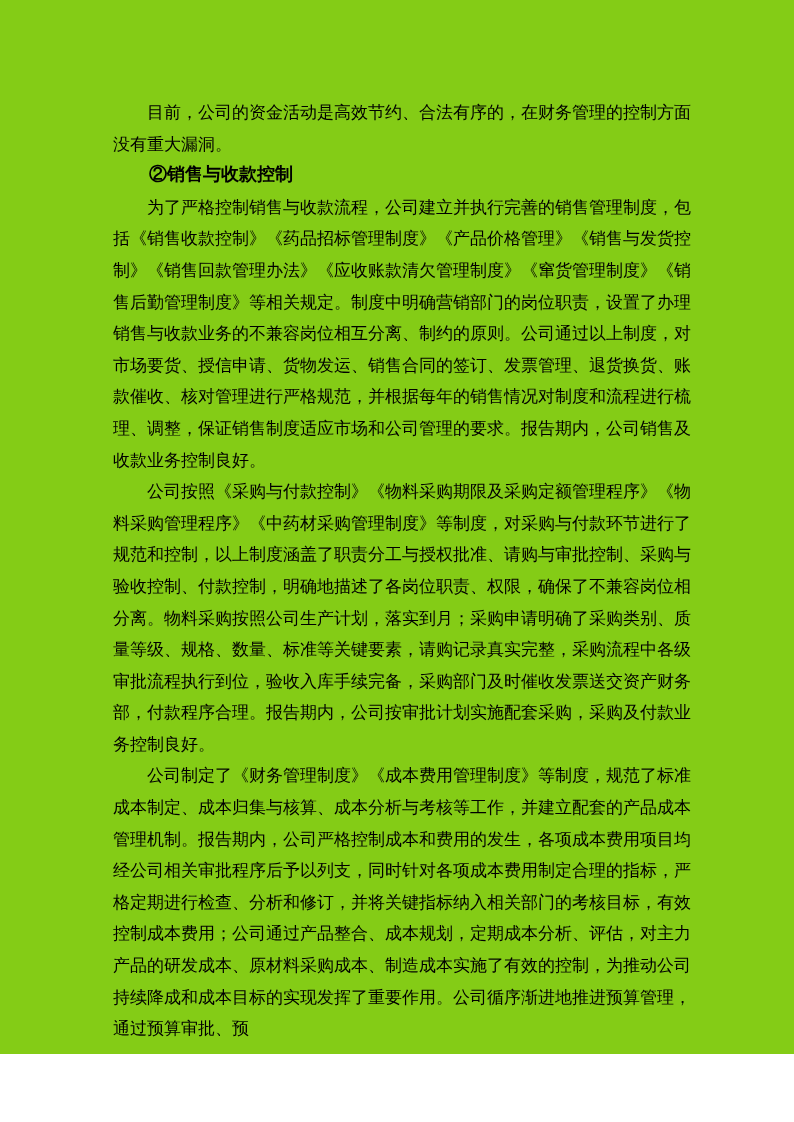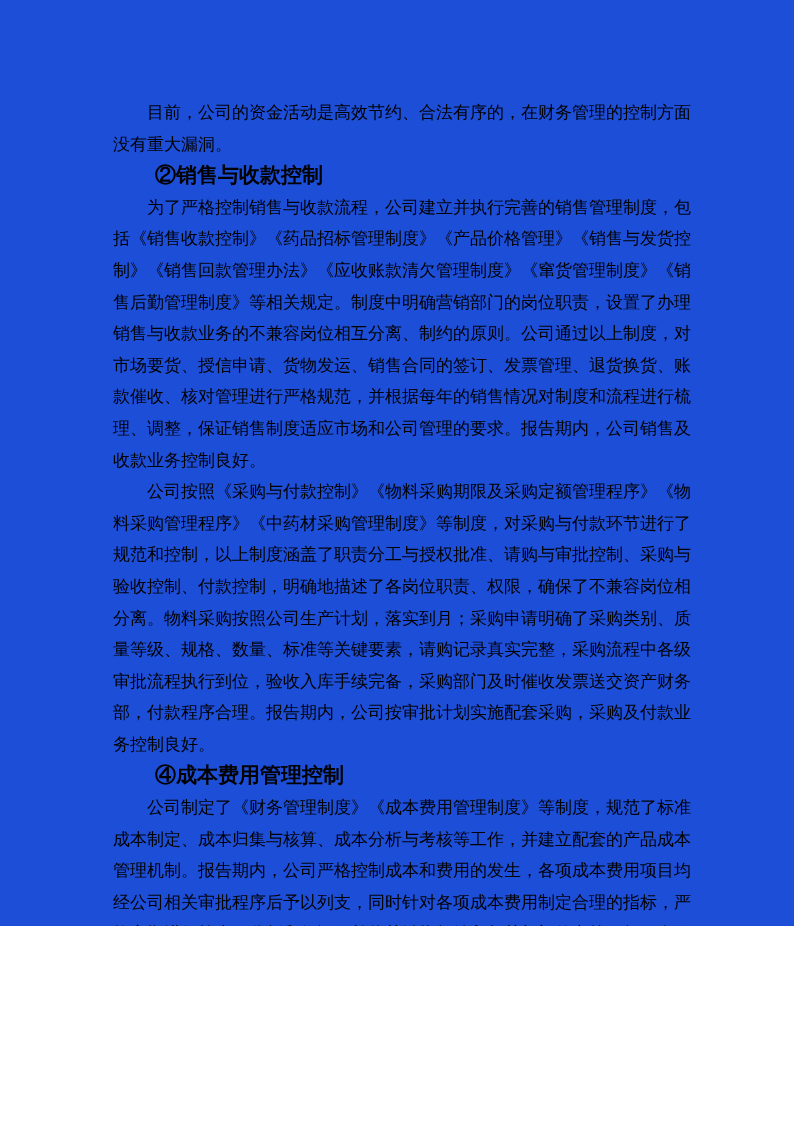--- a/index.html
+++ b/index.html
@@ -6,22 +6,22 @@
   html, body { margin: 0; padding: 0; }
   body {
     width: 794px;
     height: 1122px;
     background: #ffffff;
     font-family: "Liberation Serif", "DejaVu Serif", serif;
   }
   .page {
     position: relative;
     width: 794px;
-    height: 926px;
-    background: #1d4ed8;
+    height: 1054px;
+    background: #84cc16;
     overflow: hidden;
   }
   .content {
     position: absolute;
     left: 113px;
     top: 97px;
     width: 578px;
     color: #000000;
     font-size: 17px;
     line-height: 31.6px;
@@ -31,29 +31,28 @@
   }
   .para {
     margin: 0;
     text-indent: 2em;
   }
   .heading {
     margin: 0;
     text-indent: 2em;
     font-weight: bold;
     text-align: left;
-    font-family: Liberation Serif, serif;
-    font-size: 21px;
+    font-family: Liberation Mono, monospace;
+    font-size: 18px;
   }
 </style>
 </head>
 <body>
 
 <div class="page">
   <div class="content">
     <p class="para">目前，公司的资金活动是高效节约、合法有序的，在财务管理的控制方面没有重大漏洞。</p>
     <p class="heading">②销售与收款控制</p>
     <p class="para">为了严格控制销售与收款流程，公司建立并执行完善的销售管理制度，包括《销售收款控制》《药品招标管理制度》《产品价格管理》《销售与发货控制》《销售回款管理办法》《应收账款清欠管理制度》《窜货管理制度》《销售后勤管理制度》等相关规定。制度中明确营销部门的岗位职责，设置了办理销售与收款业务的不兼容岗位相互分离、制约的原则。公司通过以上制度，对市场要货、授信申请、货物发运、销售合同的签订、发票管理、退货换货、账款催收、核对管理进行严格规范，并根据每年的销售情况对制度和流程进行梳理、调整，保证销售制度适应市场和公司管理的要求。报告期内，公司销售及收款业务控制良好。</p>
     <p class="para">公司按照《采购与付款控制》《物料采购期限及采购定额管理程序》《物料采购管理程序》《中药材采购管理制度》等制度，对采购与付款环节进行了规范和控制，以上制度涵盖了职责分工与授权批准、请购与审批控制、采购与验收控制、付款控制，明确地描述了各岗位职责、权限，确保了不兼容岗位相分离。物料采购按照公司生产计划，落实到月；采购申请明确了采购类别、质量等级、规格、数量、标准等关键要素，请购记录真实完整，采购流程中各级审批流程执行到位，验收入库手续完备，采购部门及时催收发票送交资产财务部，付款程序合理。报告期内，公司按审批计划实施配套采购，采购及付款业务控制良好。</p>
-    <p class="heading">④成本费用管理控制</p>
     <p class="para">公司制定了《财务管理制度》《成本费用管理制度》等制度，规范了标准成本制定、成本归集与核算、成本分析与考核等工作，并建立配套的产品成本管理机制。报告期内，公司严格控制成本和费用的发生，各项成本费用项目均经公司相关审批程序后予以列支，同时针对各项成本费用制定合理的指标，严格定期进行检查、分析和修订，并将关键指标纳入相关部门的考核目标，有效控制成本费用；公司通过产品整合、成本规划，定期成本分析、评估，对主力产品的研发成本、原材料采购成本、制造成本实施了有效的控制，为推动公司持续降成和成本目标的实现发挥了重要作用。公司循序渐进地推进预算管理，通过预算审批、预</p>
   </div>
 </div>
 
 </body></html>

